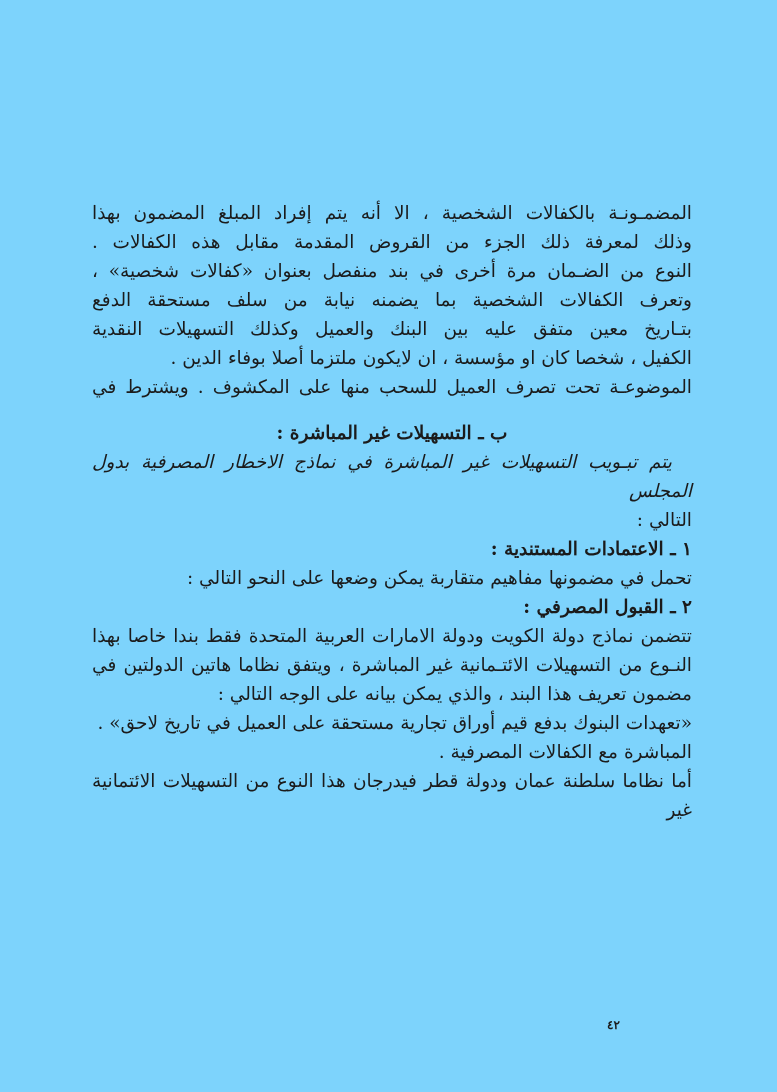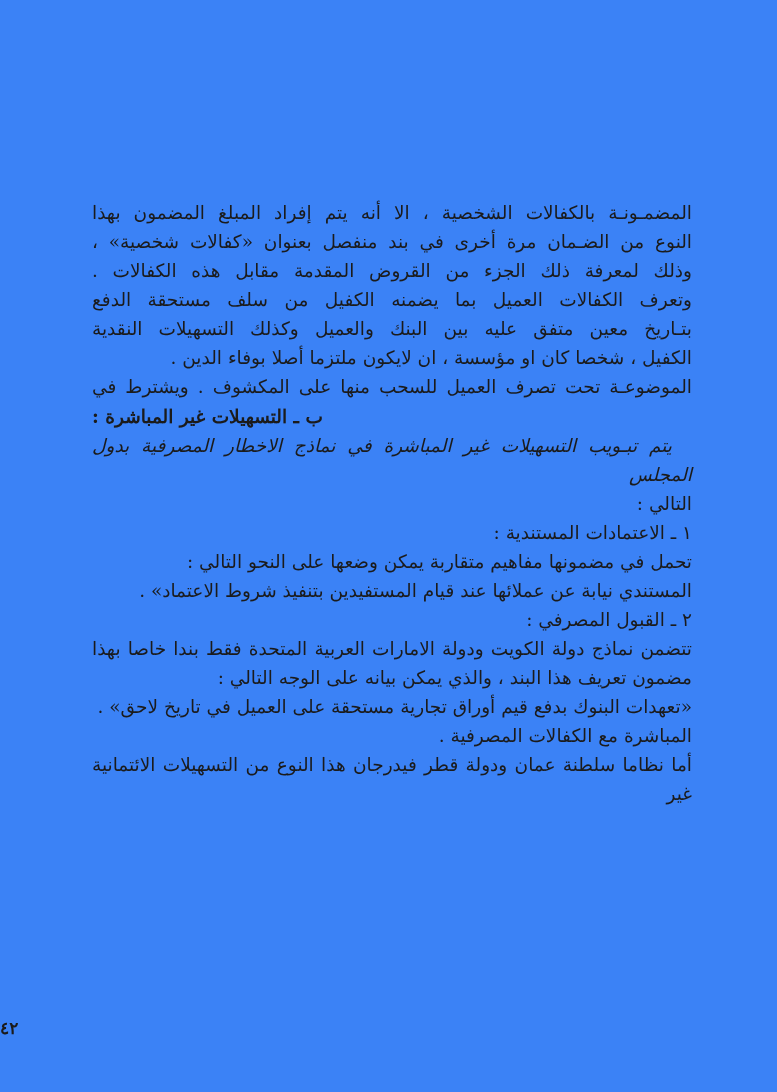--- a/index.html
+++ b/index.html
@@ -10,21 +10,21 @@
   body {
     width: 777px;
     height: 1092px;
     position: relative;
     font-family: "DejaVu Serif", serif;
     overflow: hidden;
   }
   .page {
     position: absolute;
     inset: 0;
-    background: #3b82f6;
+    background: #7dd3fc;
   }
   .text-block {
     position: absolute;
     top: 198px;
     right: 85px;
     width: 600px;
     direction: rtl;
     color: #1b1b1b;
     font-size: 18.5px;
     line-height: 29px;
@@ -35,68 +35,68 @@
   }
   .line.last {
     text-align: right;
     text-align-last: right;
   }
   .line.indent {
     text-indent: 20px;
     font-style: italic;
   }
   .section-heading {
-    text-align: left;
+    text-align: center;
     font-weight: bold;
-    margin-top: 1px;
+    margin-top: 17px;
   }
   .sub-heading {
-    font-weight: normal;
+    font-weight: bold;
     text-align: right;
     text-align-last: right;
   }
   .page-number {
     position: absolute;
     top: 1018px;
     left: 0;
     width: 620px;
-    text-align: left;
+    text-align: right;
     direction: rtl;
     color: #1b1b1b;
-    font-size: 17px;
+    font-size: 12px;
     font-weight: bold;
     letter-spacing: 5px;
   }
 </style>
 </head>
 <body>
 
 <div class="page">
 
   <div class="text-block">
 
     <div class="line">المضمـونـة بالكفالات الشخصية ، الا أنه يتم إفراد المبلغ المضمون بهذا</div>
+    <div class="line">وذلك لمعرفة ذلك الجزء من القروض المقدمة مقابل هذه الكفالات .</div>
     <div class="line">النوع من الضـمان مرة أخرى في بند منفصل بعنوان «كفالات شخصية» ،</div>
-    <div class="line">وذلك لمعرفة ذلك الجزء من القروض المقدمة مقابل هذه الكفالات .</div>
-    <div class="line">وتعرف الكفالات العميل بما يضمنه الكفيل من سلف مستحقة الدفع</div>
+    <div class="line">وتعرف الكفالات الشخصية بما يضمنه نيابة من سلف مستحقة الدفع</div>
     <div class="line">بتـاريخ معين متفق عليه بين البنك والعميل وكذلك التسهيلات النقدية</div>
     <div class="line last">الكفيل ، شخصا كان او مؤسسة ، ان لايكون ملتزما أصلا بوفاء الدين .</div>
     <div class="line">الموضوعـة تحت تصرف العميل للسحب منها على المكشوف . ويشترط في</div>
 
     <div class="section-heading">ب ـ التسهيلات غير المباشرة :</div>
 
     <div class="line indent">يتم تبـويب التسهيلات غير المباشرة في نماذج الاخطار المصرفية بدول المجلس</div>
     <div class="line last">التالي :</div>
 
     <div class="sub-heading">١ ـ الاعتمادات المستندية :</div>
     <div class="line last">تحمل في مضمونها مفاهيم متقاربة يمكن وضعها على النحو التالي :</div>
-    <div class="line last">المستندي نيابة عن عملائها عند قيام المستفيدين بتنفيذ شروط الاعتماد» .</div>
 
     <div class="sub-heading">٢ ـ القبول المصرفي :</div>
     <div class="line">تتضمن نماذج دولة الكويت ودولة الامارات العربية المتحدة فقط بندا خاصا بهذا</div>
+    <div class="line">النـوع من التسهيلات الائتـمانية غير المباشرة ، ويتفق نظاما هاتين الدولتين في</div>
     <div class="line last">مضمون تعريف هذا البند ، والذي يمكن بيانه على الوجه التالي :</div>
     <div class="line last">«تعهدات البنوك بدفع قيم أوراق تجارية مستحقة على العميل في تاريخ لاحق» .</div>
     <div class="line last">المباشرة مع الكفالات المصرفية .</div>
     <div class="line">أما نظاما سلطنة عمان ودولة قطر فيدرجان هذا النوع من التسهيلات الائتمانية غير</div>
 
   </div>
 
   <div class="page-number">٤٢</div>
 
 </div>

